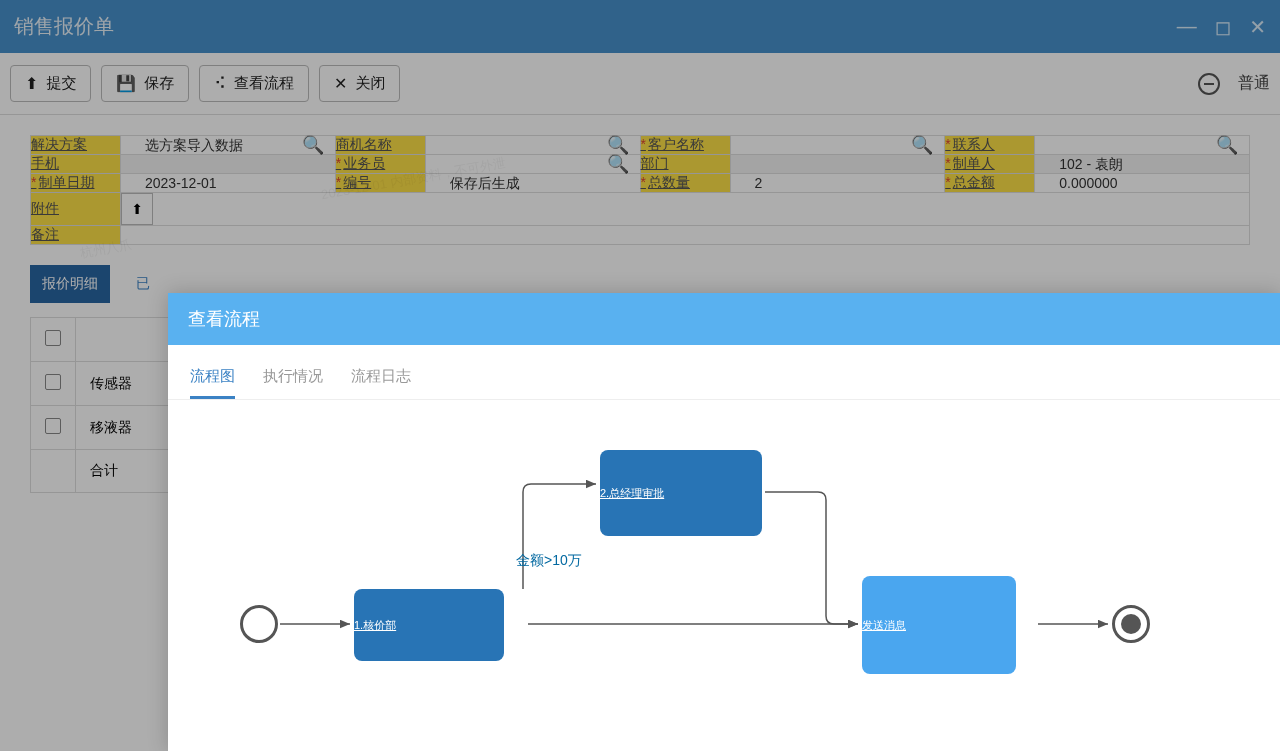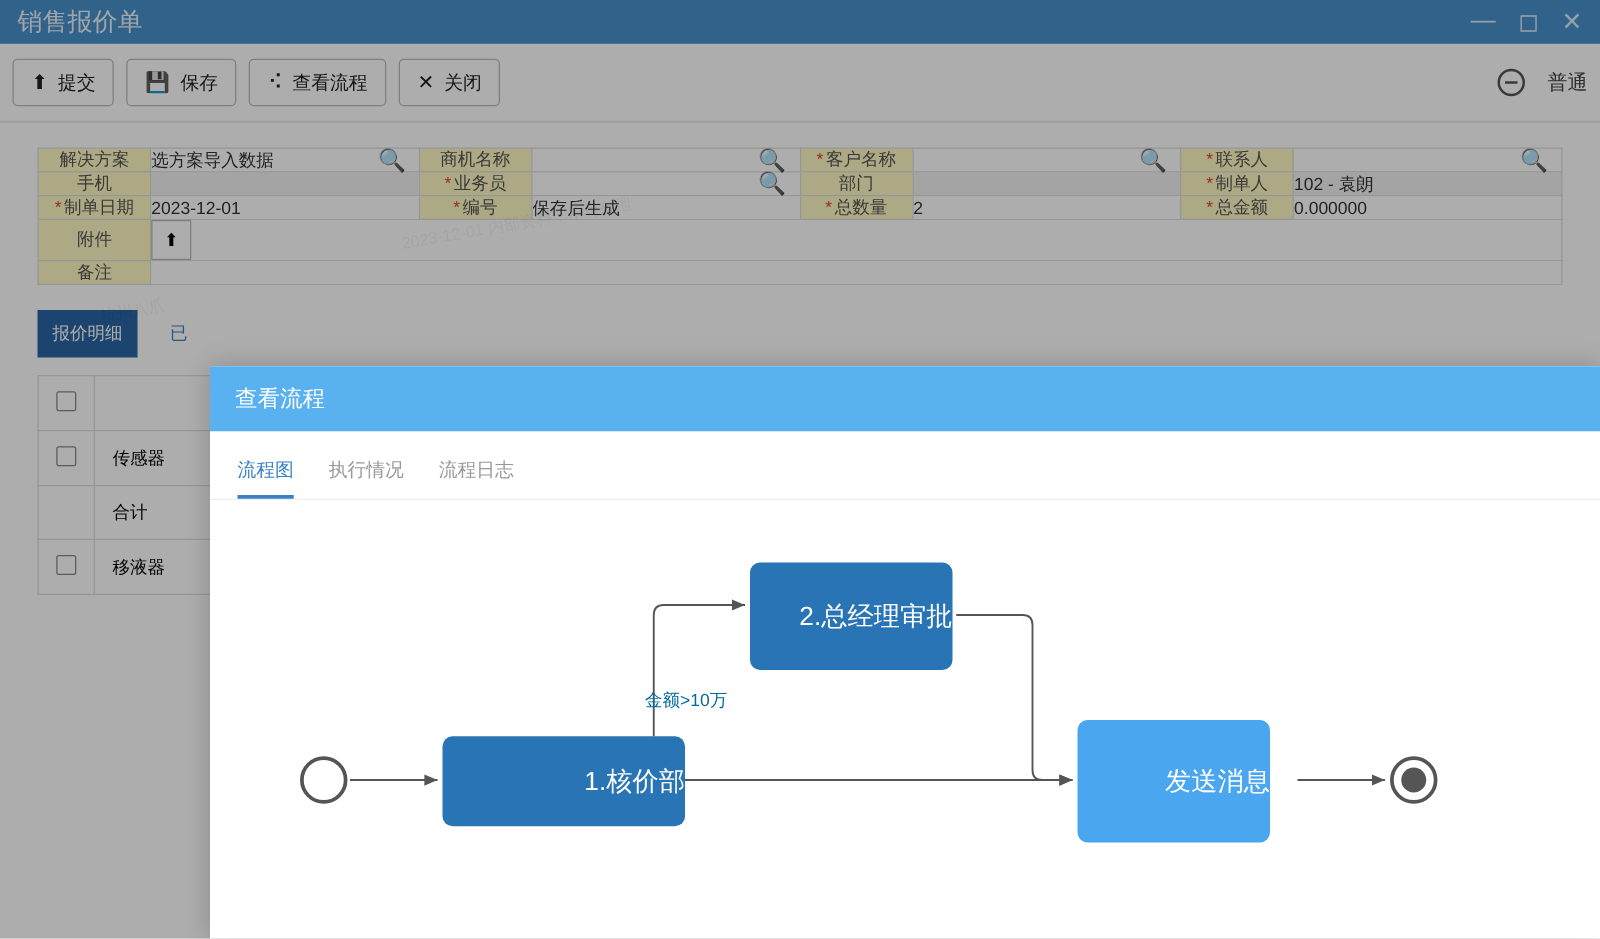--- a/index.html
+++ b/index.html
@@ -1,39 +1,39 @@
 <!DOCTYPE html>
 <html><head>
 <meta charset="utf-8">
 <style>
   * { box-sizing: border-box; margin: 0; padding: 0; }
   body { font-family: "Microsoft YaHei", Arial, sans-serif; font-size: 14px; background:#fff; overflow:hidden; width:1280px; height:751px; position:relative; }
 
   
-  .titlebar { background:#4891cc; color:#eaf3fa; height:35px; display:flex; align-items:center; justify-content:space-between; padding:0 14px; font-size:20px; }
+  .titlebar { background:#4891cc; color:#eaf3fa; height:53px; display:flex; align-items:center; justify-content:space-between; padding:0 14px; font-size:20px; }
   .titlebar .controls { display:flex; gap:18px; color:#d9ecfa; font-size:20px; }
   .titlebar .controls span { cursor:pointer; }
 
   
   .toolbar { display:flex; align-items:center; padding:12px 10px; gap:10px; border-bottom:1px solid #ddd; }
   .btn { display:inline-flex; align-items:center; gap:8px; border:1px solid #bbb; background:#fff; color:#222; padding:8px 14px; border-radius:4px; cursor:pointer; font-size:15px; }
   .btn .ic { font-size:16px; }
   .spacer { flex:1; }
   .pill { display:inline-flex; align-items:center; gap:18px; color:#444; font-size:16px; }
   .pill .circ { width:22px; height:22px; border:2px solid #555; border-radius:50%; position:relative; display:flex; align-items:center; justify-content:center;}
   .pill .circ::after{content:""; width:10px; height:2px; background:#555;}
 
   
   .form { padding:20px 30px; }
   table.form-tbl { width:100%; border-collapse:collapse; }
   table.form-tbl td { border:1px solid #ddd; padding:0; }
-  .lbl { background:#fef9c3; color:#555; text-align:center; padding:14px 10px; white-space:nowrap; width:90px; }
+  .lbl { background:#fde047; color:#555; text-align:left; padding:14px 10px; white-space:nowrap; width:90px;text-decoration:underline; }
   .lbl .req { color:#d43; margin-right:2px; }
   .val { padding:8px 10px; background:#fff; position:relative; }
-  .val input { border:none; width:100%; font-size:14px; color:#333; background:transparent; outline:none; }
+  .val input { border:none; width:100%; font-size:14px; color:#333; background:transparent; outline:none;margin-left:24px; }
   .val .search-ic { position:absolute; right:10px; top:50%; transform:translateY(-50%); color:#3b82c4; font-size:18px; }
   .gray { background:#f2f2f2; }
 
   .upload-box{ border:1px solid #bbb; width:32px; height:32px; display:flex; align-items:center; justify-content:center; }
 
   
   .tabs { display:flex; gap:14px; margin-top:20px; }
   .tab { padding:10px 12px; color:#3b82c4; cursor:pointer; }
   .tab.active { background:#2866a3; color:#fff; }
 
@@ -48,21 +48,21 @@
 
   
   .modal { position:absolute; left:168px; top:293px; right:0; bottom:0; background:#fff; display:flex; flex-direction:column; box-shadow:0 0 20px rgba(0,0,0,0.2); }
   .modal-header { background:#59b1f0; color:#fff; padding:14px 20px; font-size:18px; }
   .modal-tabs { display:flex; gap:28px; padding:14px 12px 0 22px; border-bottom:1px solid #eee; }
   .mtab { color:#999; padding:8px 0 10px 0; cursor:pointer; font-size:15px; }
   .mtab.active { color:#3b82c4; border-bottom:3px solid #3b82c4; }
 
   
   .flow { position:relative; flex:1; }
-  .node { position:absolute; border-radius:8px; display:flex; align-items:center; justify-content:flex-end; color:#fff; font-size:21px; }
+  .node { position:absolute; border-radius:8px; display:flex; align-items:center; justify-content:flex-start; color:#fff; font-size:11px;text-decoration:underline; }
   .n-dark { background:#2874b5; }
   .n-light { background:#4aa6ef; }
   .start-circle { position:absolute; width:38px; height:38px; border:3px solid #555; border-radius:50%; background:#fff; }
   .end-outer { position:absolute; width:38px; height:38px; border:3px solid #555; border-radius:50%; background:#fff; display:flex; align-items:center; justify-content:center; }
   .end-outer .inner { width:20px; height:20px; background:#555; border-radius:50%; }
   svg.wires { position:absolute; inset:0; width:100%; height:100%; }
   .cond-label { position:absolute; color:#0369a1; font-size:14px; }
 
   
   .wm { position:absolute; color:rgba(0,0,0,0.05); font-size:13px; transform:rotate(-10deg); pointer-events:none; }
@@ -176,26 +176,26 @@
       <tbody>
           <tr>
         <td><span class="chk"></span></td>
         <td style="width:100px;"></td>
       </tr>
       <tr>
         <td><span class="chk"></span></td>
         <td>传感器</td>
       </tr>
       <tr>
+        <td><span class="chk"></span></td>
+        <td>移液器</td>
+      </tr>
+      <tr>
         <td></td>
         <td>合计</td>
-      </tr>
-      <tr>
-        <td><span class="chk"></span></td>
-        <td>移液器</td>
       </tr>
     </tbody>
       </table>
   </div>
 </div>
 
 <div class="wm" style="left:80px; top:240px;">杭州八爪</div>
 <div class="wm" style="left:320px; top:170px;">2023-12-01 内部资料，不可外泄</div>
 
 <div class="overlay"></div>
@@ -221,21 +221,21 @@
 
       <line x1="360" y1="224" x2="690" y2="224" stroke="#555" stroke-width="1.5" marker-end="url(#arrow)"></line>
 
       <path d="M597 92 L650 92 Q658 92 658 100 L658 216 Q658 224 666 224 L690 224" fill="none" stroke="#555" stroke-width="1.5" marker-end="url(#arrow)"></path>
 
       <line x1="870" y1="224" x2="940" y2="224" stroke="#555" stroke-width="1.5" marker-end="url(#arrow)"></line>
     </svg>
 
     <div class="start-circle" style="left:72px; top:205px;"></div>
 
-    <div class="node n-dark" style="left:186px; top:189px; width:194px; height:72px;">
+    <div class="node n-dark" style="left:186px; top:189px; width:150px; height:72px;">
       <span>1.核价部</span>
     </div>
 
     <div class="node n-dark" style="left:432px; top:50px; width:162px; height:86px;">
       <span>2.总经理审批</span>
     </div>
 
     <div class="cond-label" style="left:348px; top:152px;">金额&gt;10万</div>
 
     <div class="node n-light" style="left:694px; top:176px; width:154px; height:98px;">

